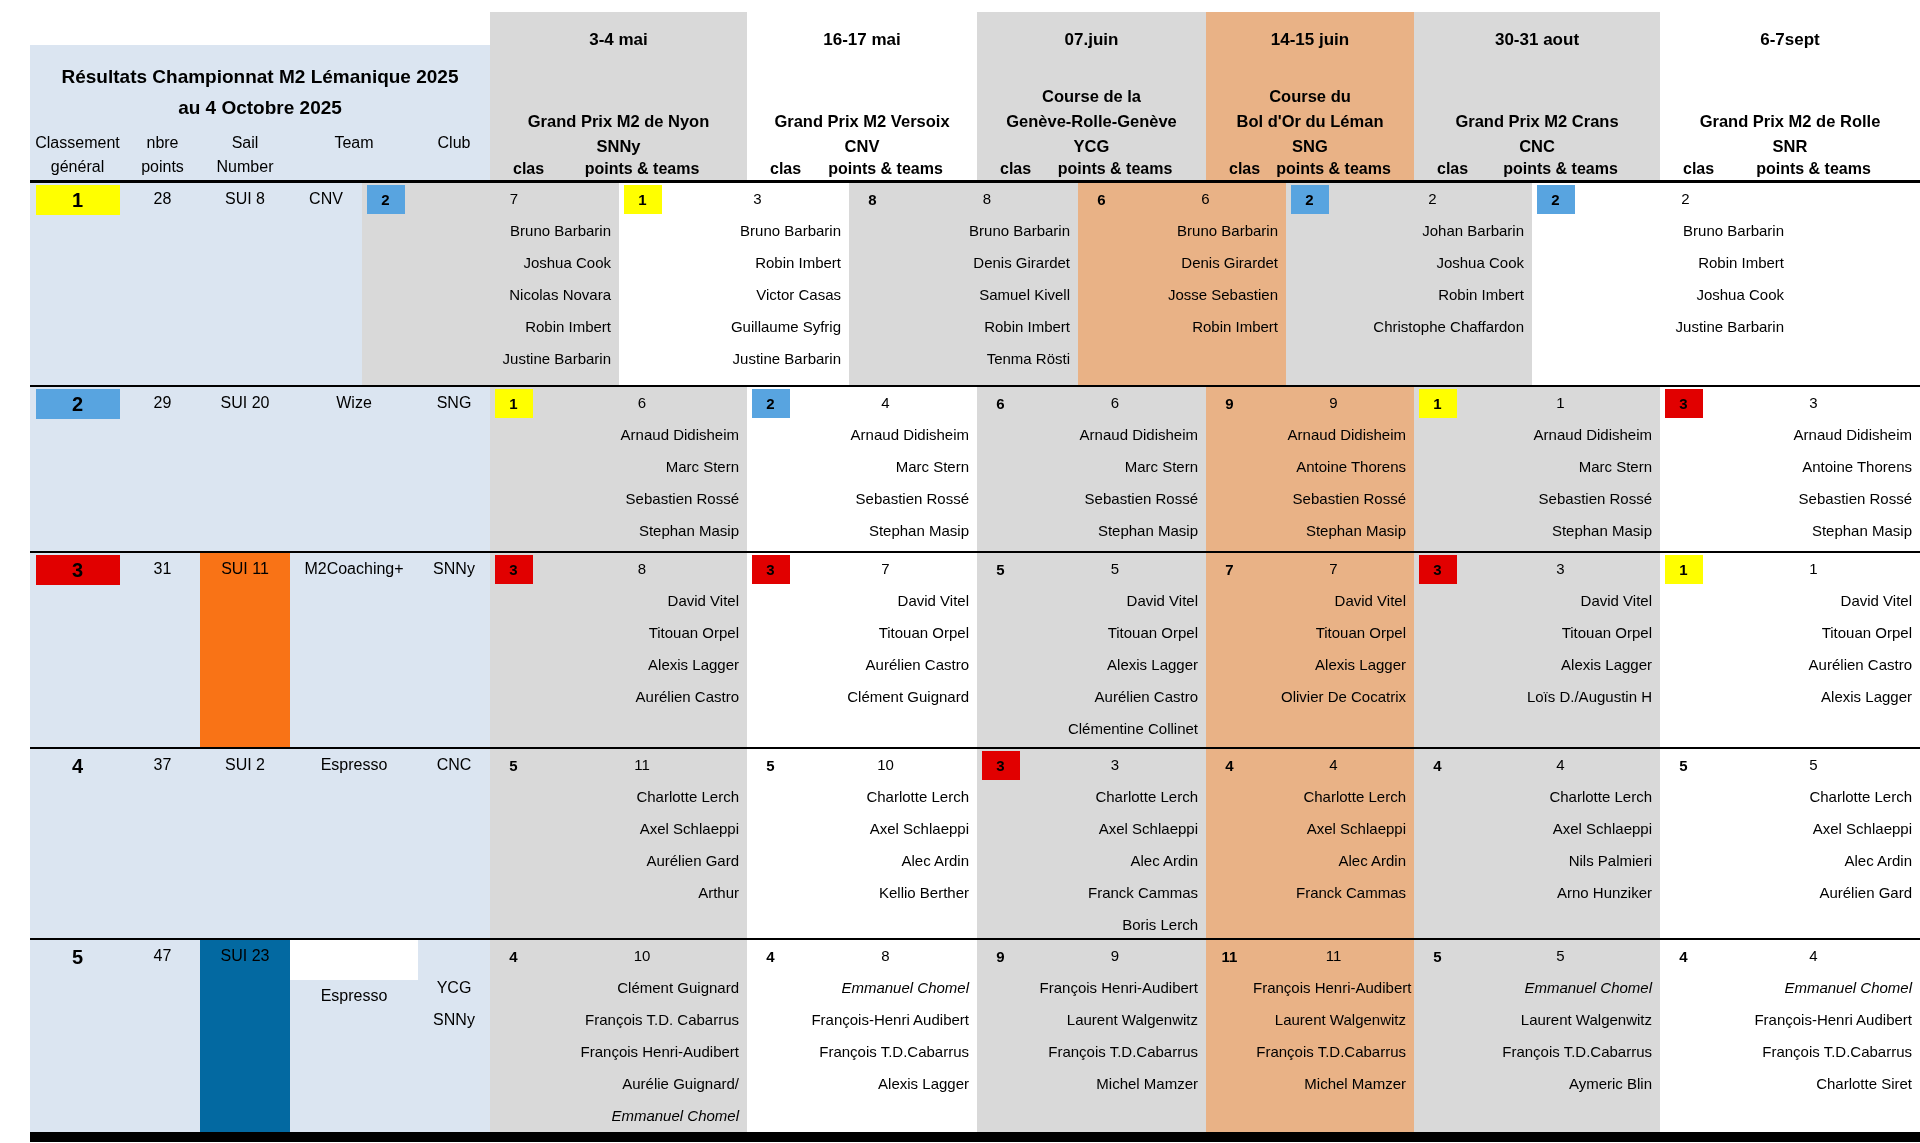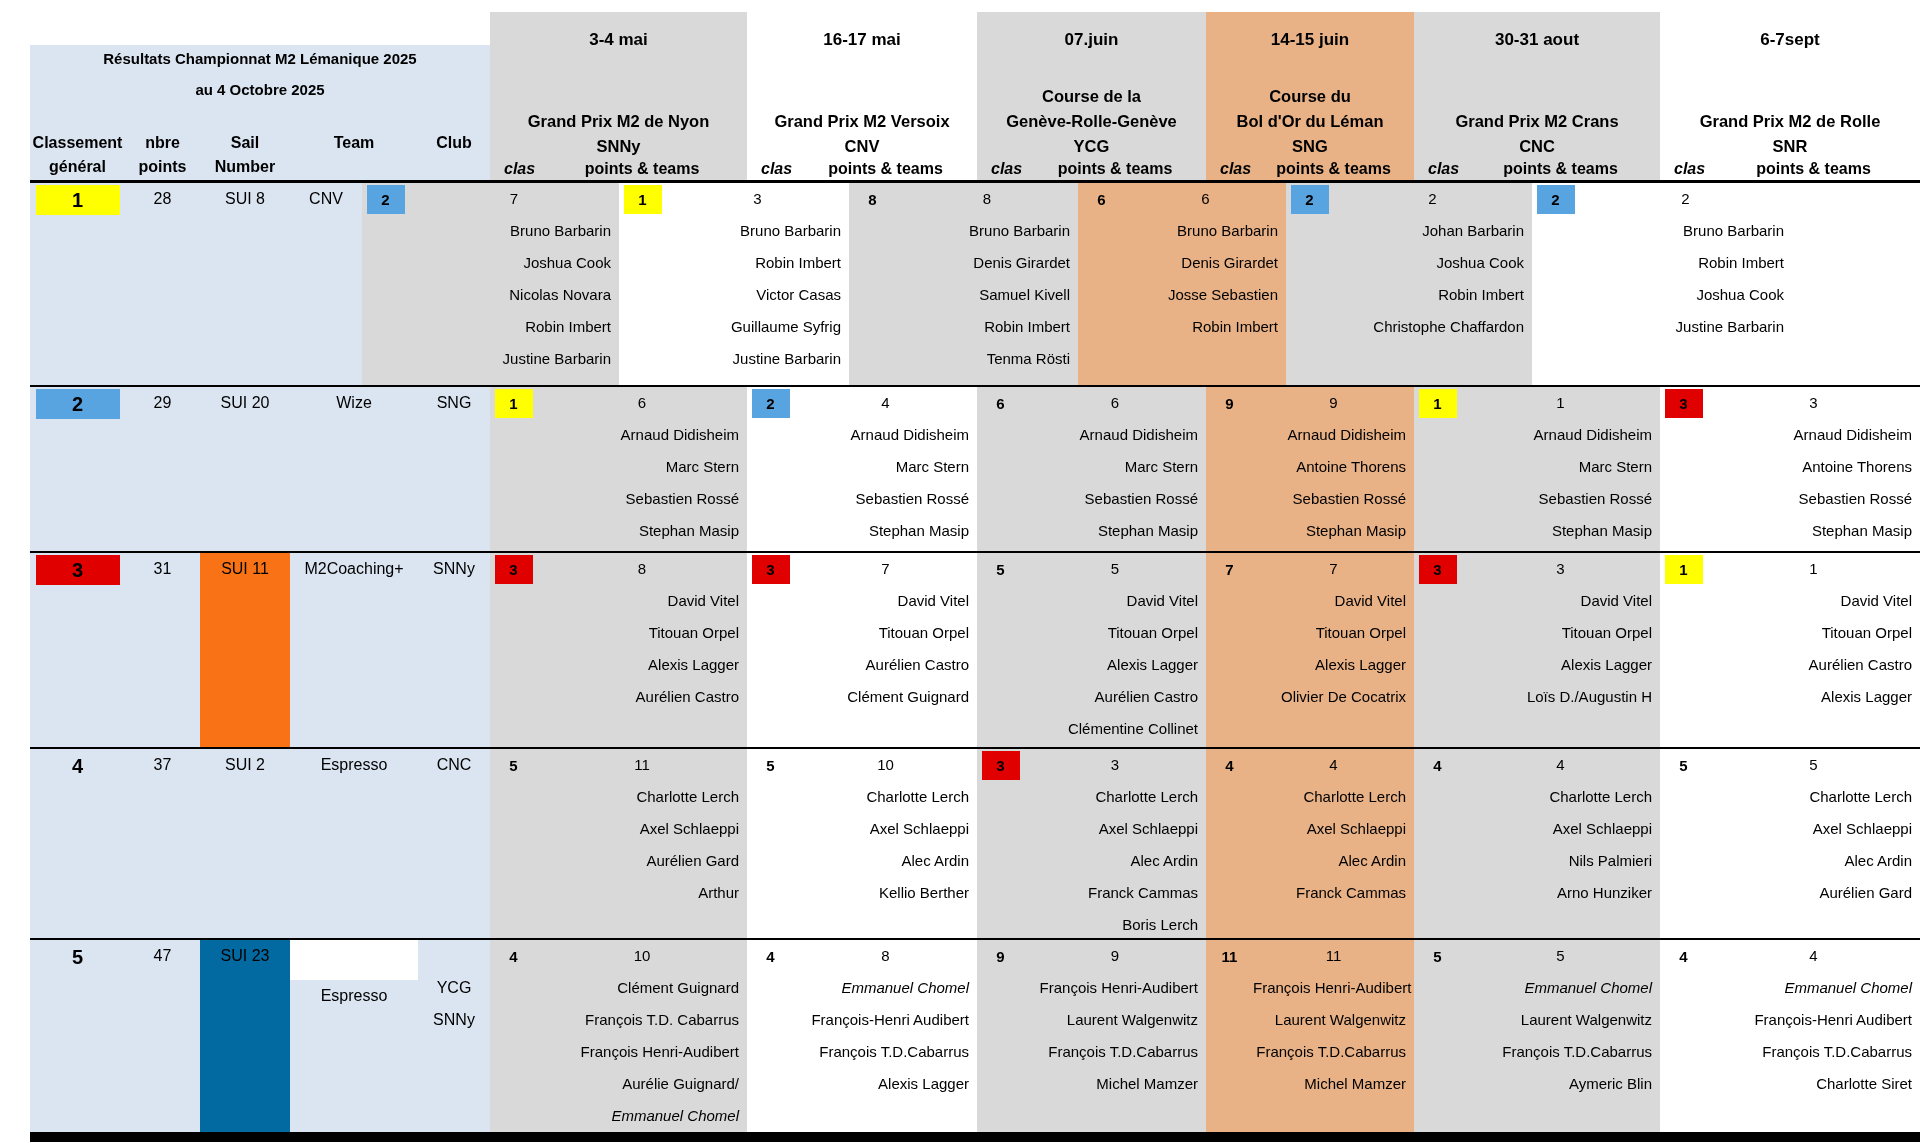--- a/index.html
+++ b/index.html
@@ -2,30 +2,30 @@
 <html><head>
 <meta charset="utf-8">
 <style>
   html,body{margin:0;padding:0;background:#fff;color:#000;
     font-family:"Liberation Sans",sans-serif;}
   body{width:1920px;height:1143px;overflow:hidden;}
   .table{margin-left:30px;width:1890px;}
   
   .header{display:flex;height:183px;border-bottom:3px solid #000;box-sizing:border-box;}
   .h-left{width:460px;display:flex;flex-direction:column;justify-content:space-between;box-sizing:border-box;}
-  .title{text-align:center;font-weight:bold;font-size:15px;line-height:31px;padding-top:43px;}
+  .title{text-align:center;font-weight:bold;font-size:19px;line-height:31px;padding-top:61px;}
   .h-cols{display:flex;padding-bottom:1px;}
-  .h-col{font-weight:bold;font-size:16px;text-align:center;line-height:24px;box-sizing:border-box;}
+  .h-col{font-weight:normal;font-size:16px;text-align:center;line-height:24px;box-sizing:border-box;}
   .h-col div{min-height:24px;}
   .eh{display:flex;flex-direction:column;box-sizing:border-box;}
   .eh-date{font-weight:bold;font-size:17px;text-align:center;margin-top:30px;}
   .eh-name{flex:1;display:flex;flex-direction:column;justify-content:flex-end;
     font-weight:bold;font-size:16.5px;text-align:center;line-height:25px;padding-bottom:1px;}
   .eh-sub{display:flex;font-weight:bold;font-size:16px;align-items:flex-end;padding-bottom:2px;}
-  .eh-sub .clas-l{padding-left:14px;box-sizing:border-box;font-style:italic;}
+  .eh-sub .clas-l{padding-left:23px;box-sizing:border-box;}
   .eh-sub .pts-l{text-align:center;box-sizing:border-box;}
   
   .row{display:flex;box-sizing:border-box;}
   .row + .row{border-top:2px solid #000;}
   .cell{box-sizing:border-box;overflow:hidden;}
   .lc{font-weight:normal;font-size:16px;text-align:center;line-height:32px;}
   .lc div{min-height:32px;}
   .rank-cell{padding-top:2px;}
   .rank-box{display:block;margin:0 auto;width:84px;height:30px;line-height:30px;
     text-align:center;font-weight:bold;font-size:20px;}

